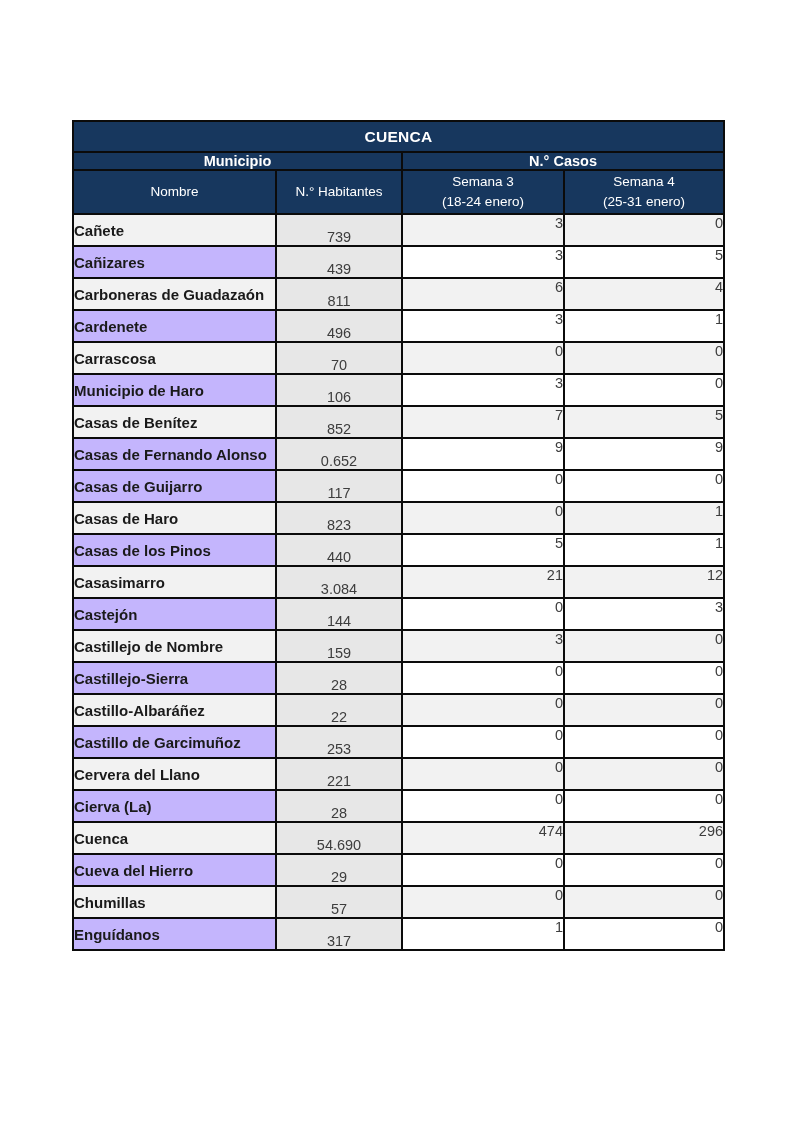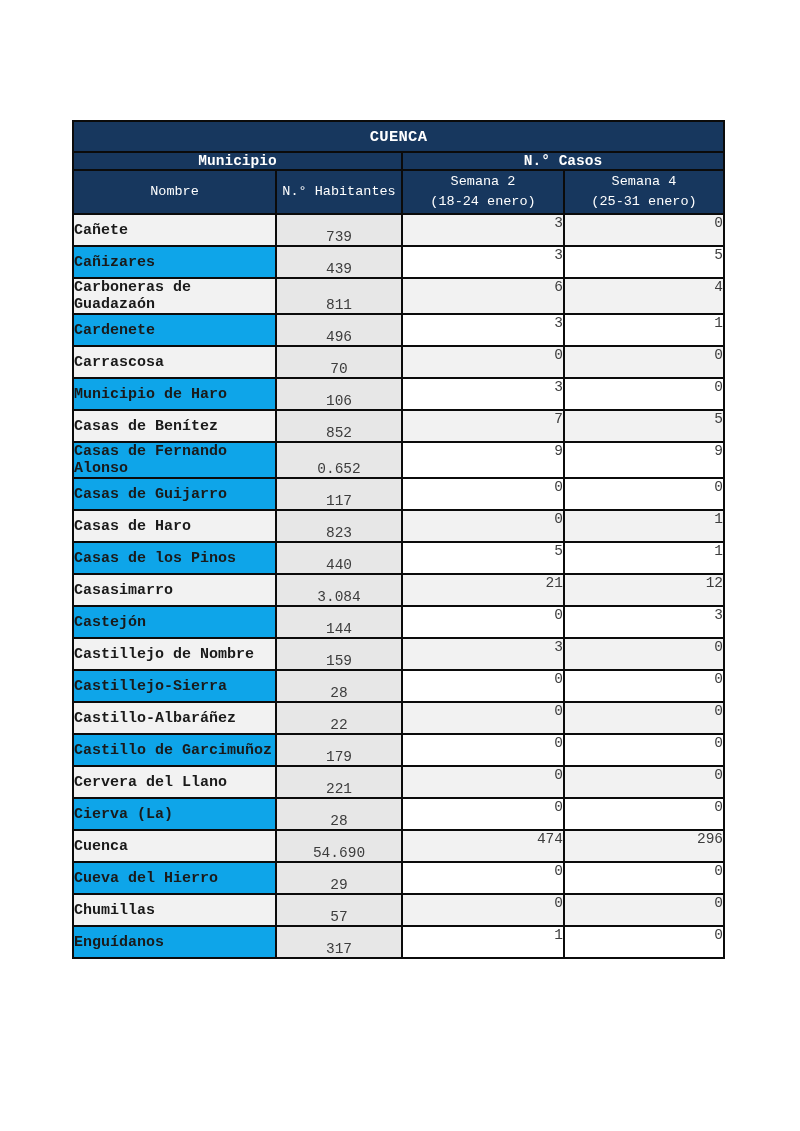--- a/index.html
+++ b/index.html
@@ -18,21 +18,20 @@
   .table-wrap {
     position: absolute;
     left: 72px;
     top: 120px;
     width: 651px;
   }
   table.data-table {
     border-collapse: collapse;
     width: 651px;
     table-layout: fixed;
-    font-family: Liberation Mono, monospace;
   }
   table.data-table th,
   table.data-table td {
     border: 2px solid #0b0b0b;
     padding: 0;
     box-sizing: border-box;
   }
   
   th.title-cell {
     background: #17375e;
@@ -62,21 +61,21 @@
   }
   
   td.name-cell {
     font-weight: bold;
     font-size: 15px;
     color: #1a1a1a;
     text-align: left;
     vertical-align: middle;
     padding-left: 9px;
     height: 32px;
-    background: #0ea5e9;
+    background: #c4b5fd;
   }
   td.hab-cell {
     background: #e7e7e7;
     font-size: 14.5px;
     color: #3d3d3d;
     text-align: center;
     vertical-align: bottom;
     padding: 0 6px 4px 0;
   }
   td.cases-cell {
@@ -121,21 +120,21 @@
           <th class="title-cell" colspan="4">CUENCA</th>
         </tr>
         <tr>
           <th class="group-cell" colspan="2">Municipio</th>
           <th class="group-cell" colspan="2">N.° Casos</th>
         </tr>
         <tr class="subhead">
           <th>Nombre</th>
           <th>N.° Habitantes</th>
           <th>
-            <div>Semana 2</div>
+            <div>Semana 3</div>
             <div>(18-24 enero)</div>
           </th>
           <th>
             <div>Semana 4</div>
             <div>(25-31 enero)</div>
           </th>
         </tr>
       </thead>
       <tbody id="rows-body">
           <tr class="striped">
@@ -229,21 +228,21 @@
             <td class="cases-cell">0</td>
           </tr>
           <tr class="striped">
             <td class="name-cell">Castillo-Albaráñez</td>
             <td class="hab-cell">22</td>
             <td class="cases-cell">0</td>
             <td class="cases-cell">0</td>
           </tr>
           <tr>
             <td class="name-cell">Castillo de Garcimuñoz</td>
-            <td class="hab-cell">179</td>
+            <td class="hab-cell">253</td>
             <td class="cases-cell">0</td>
             <td class="cases-cell">0</td>
           </tr>
           <tr class="striped">
             <td class="name-cell">Cervera del Llano</td>
             <td class="hab-cell">221</td>
             <td class="cases-cell">0</td>
             <td class="cases-cell">0</td>
           </tr>
           <tr>

